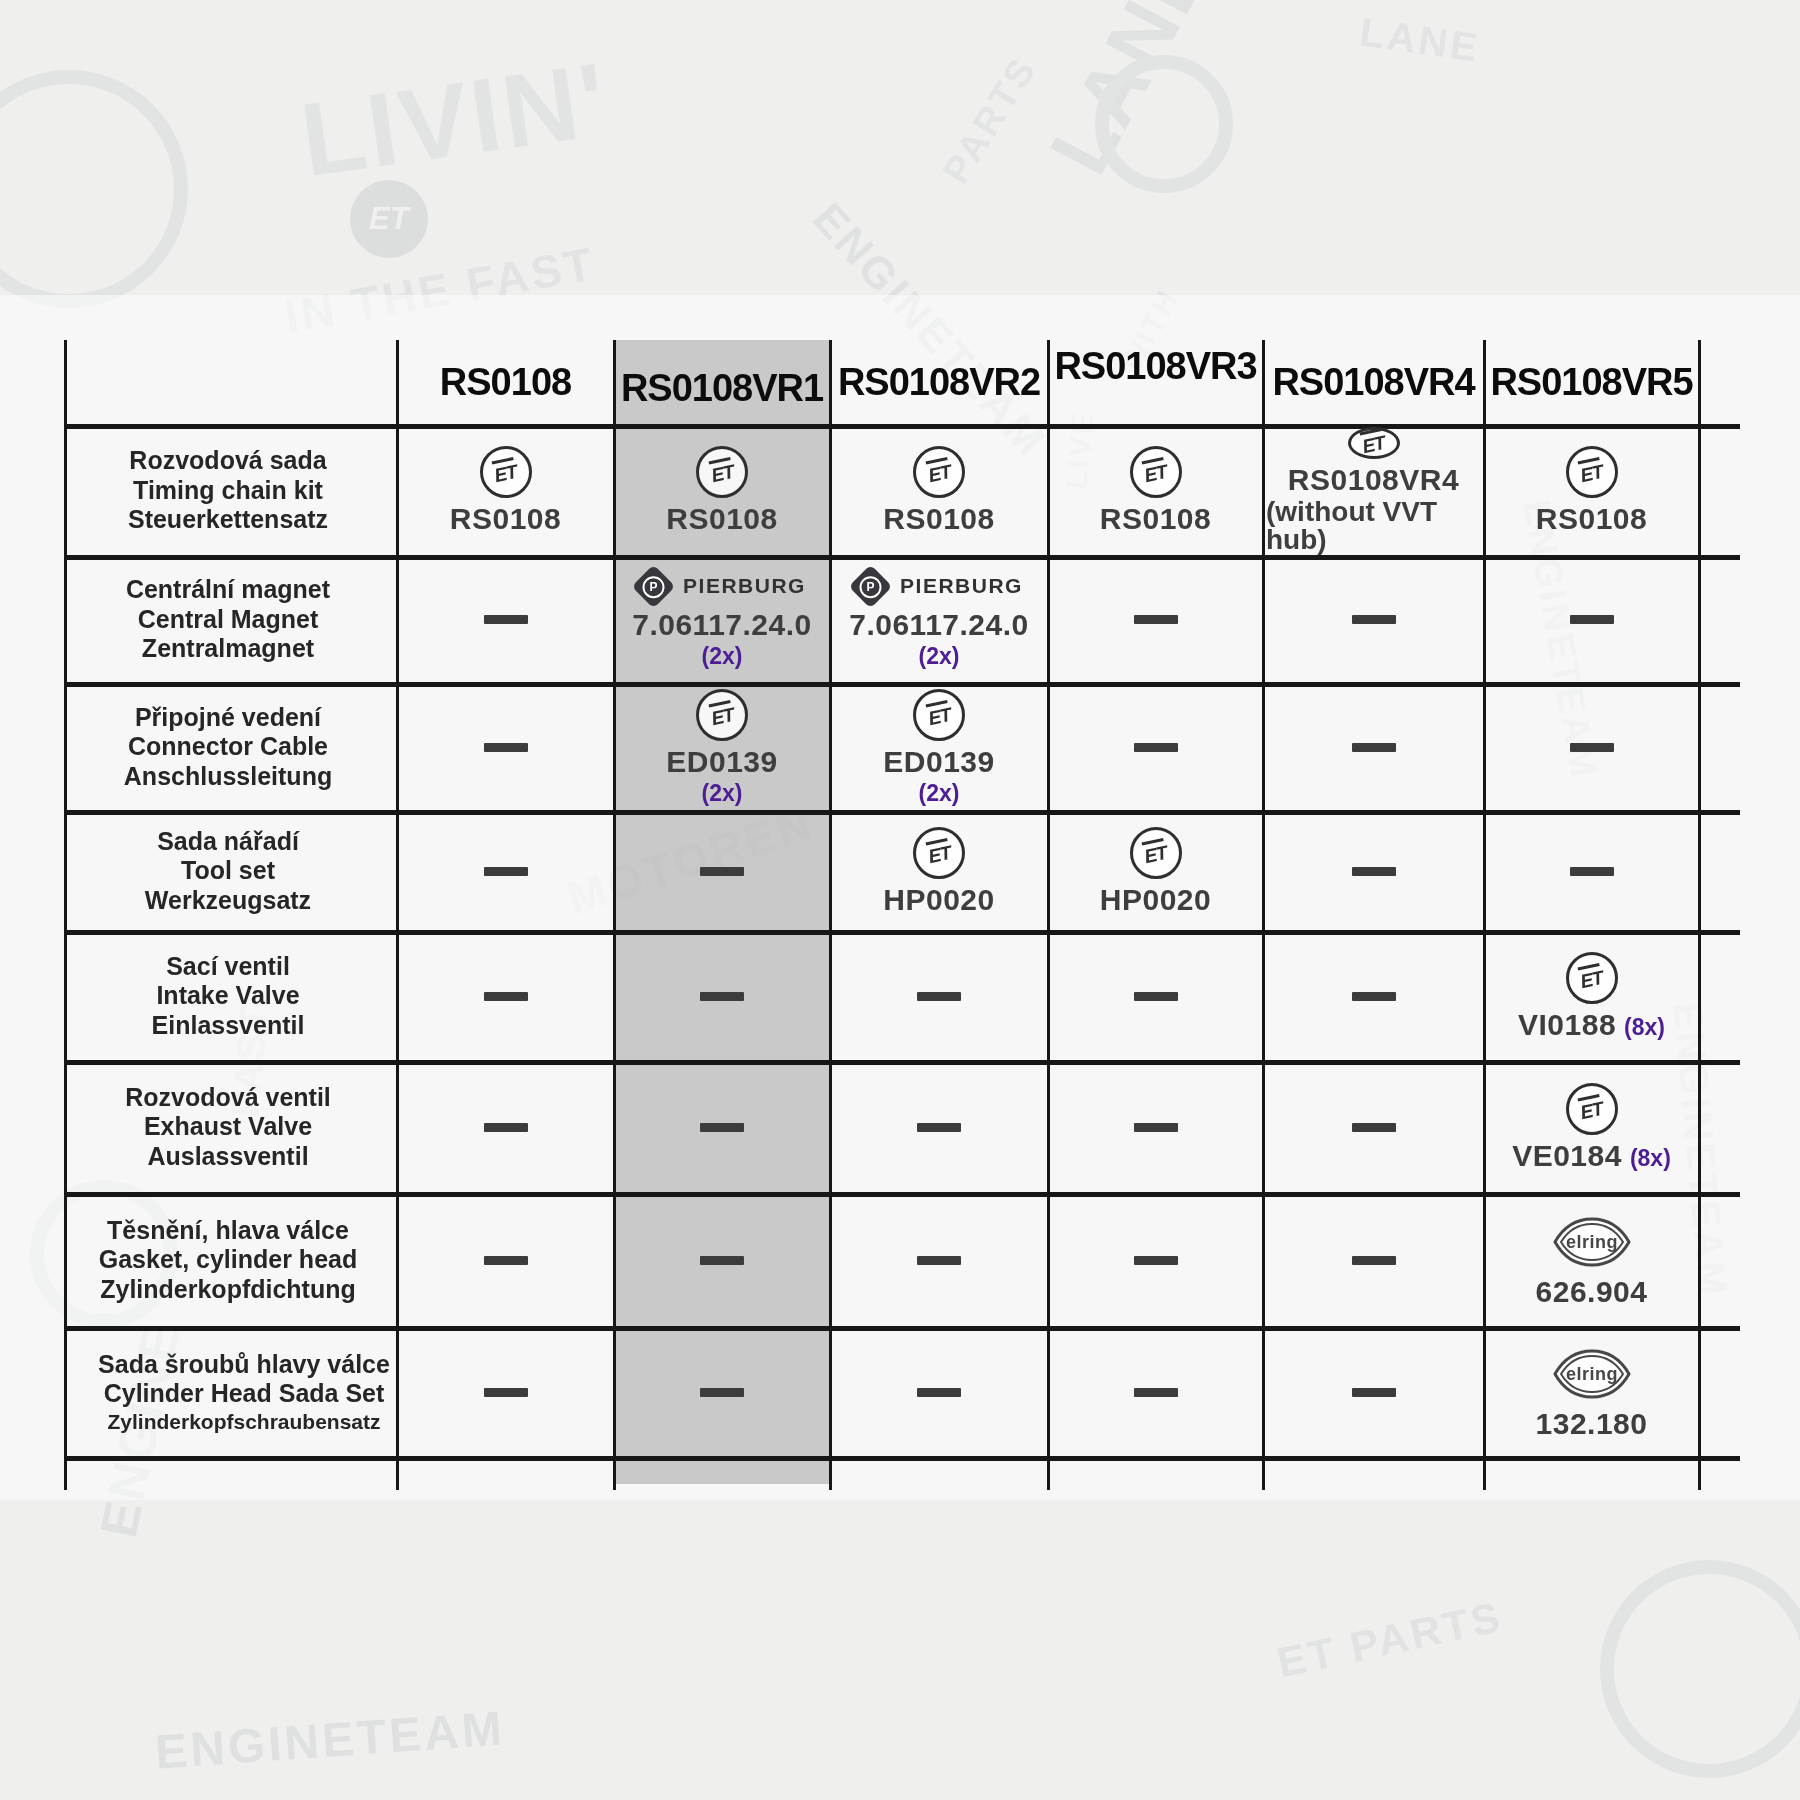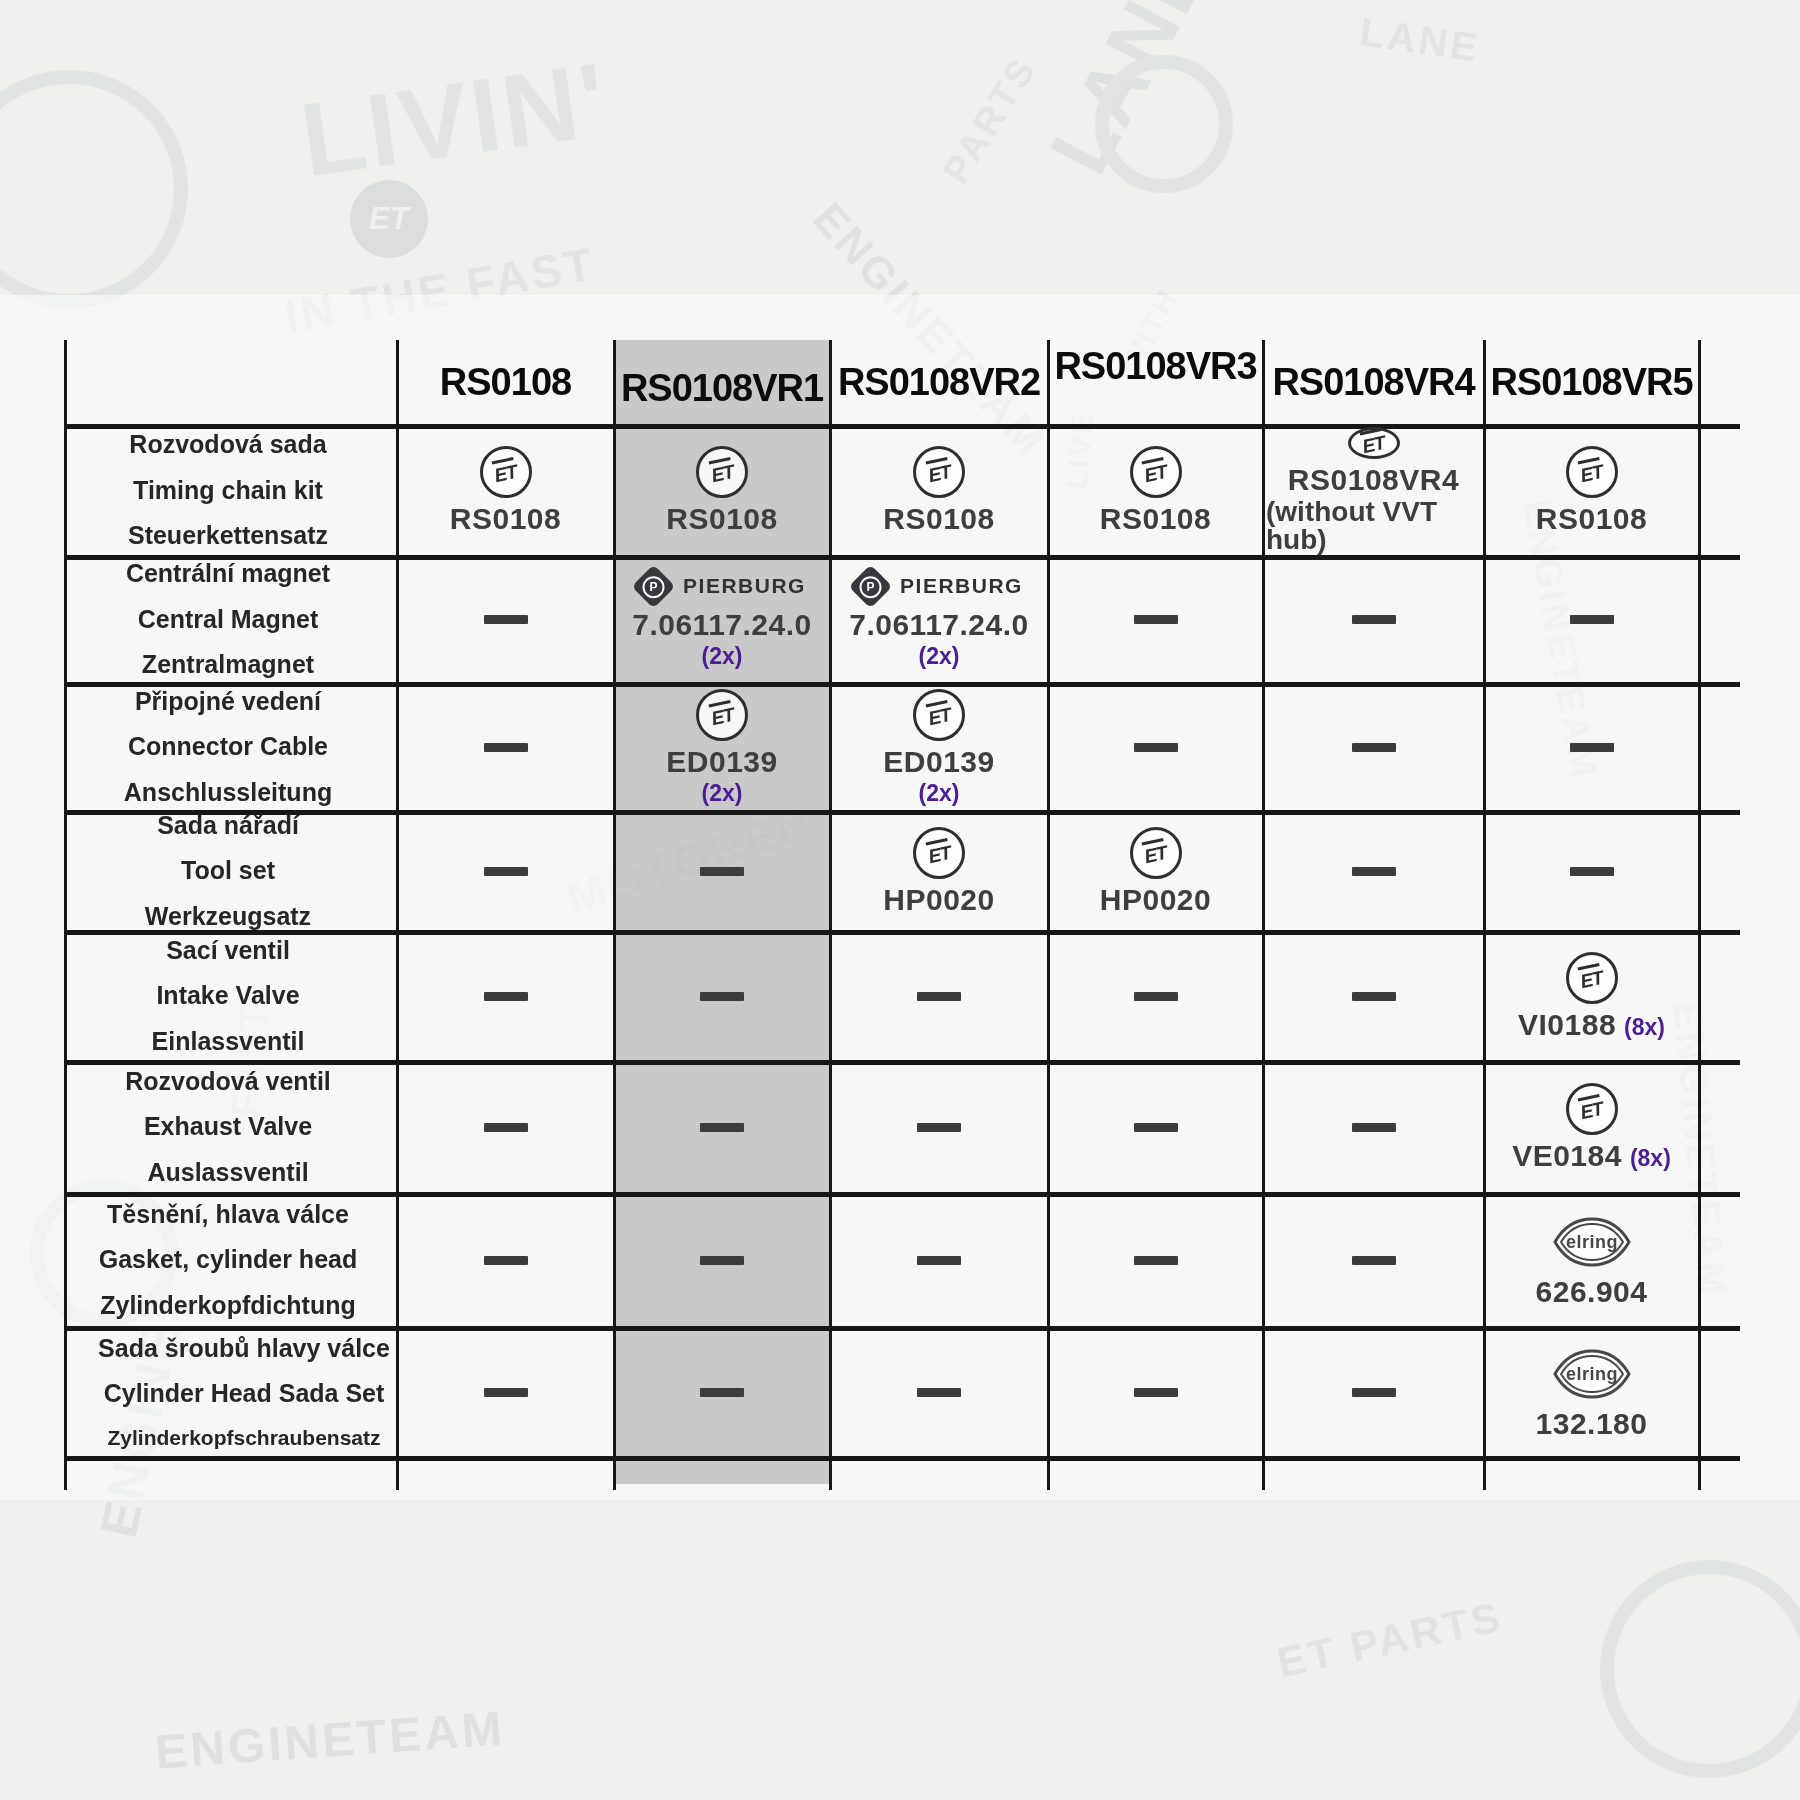--- a/index.html
+++ b/index.html
@@ -25,21 +25,21 @@
   
   .vline{position:absolute;z-index:3;width:3px;background:#171717;}
   .hline{position:absolute;z-index:3;height:5px;background:#171717;}
   
   .col-header{
     position:absolute;z-index:4;display:flex;align-items:center;justify-content:center;
     font-size:38px;font-weight:800;letter-spacing:-1px;color:#0c0c0c;
   }
   .row-label{
     position:absolute;z-index:4;display:flex;flex-direction:column;align-items:center;
-    justify-content:center;gap:18px;text-align:center;
+    justify-content:center;gap:2px;text-align:center;
     font-size:25px;font-weight:600;color:#262626;line-height:1.1;
   }
   .row-label .sm{font-size:21px;}
   .cell{
     position:absolute;z-index:4;display:flex;flex-direction:column;align-items:center;
     justify-content:center;gap:5px;
   }
   .dash{width:44px;height:9px;background:#3c3c3c;border-radius:1px;}
   .part-num{font-size:30px;font-weight:800;color:#3e3e3e;letter-spacing:0.5px;line-height:1.05;}
   .qty{font-size:23px;font-weight:600;color:#4c1d95;line-height:1;}

